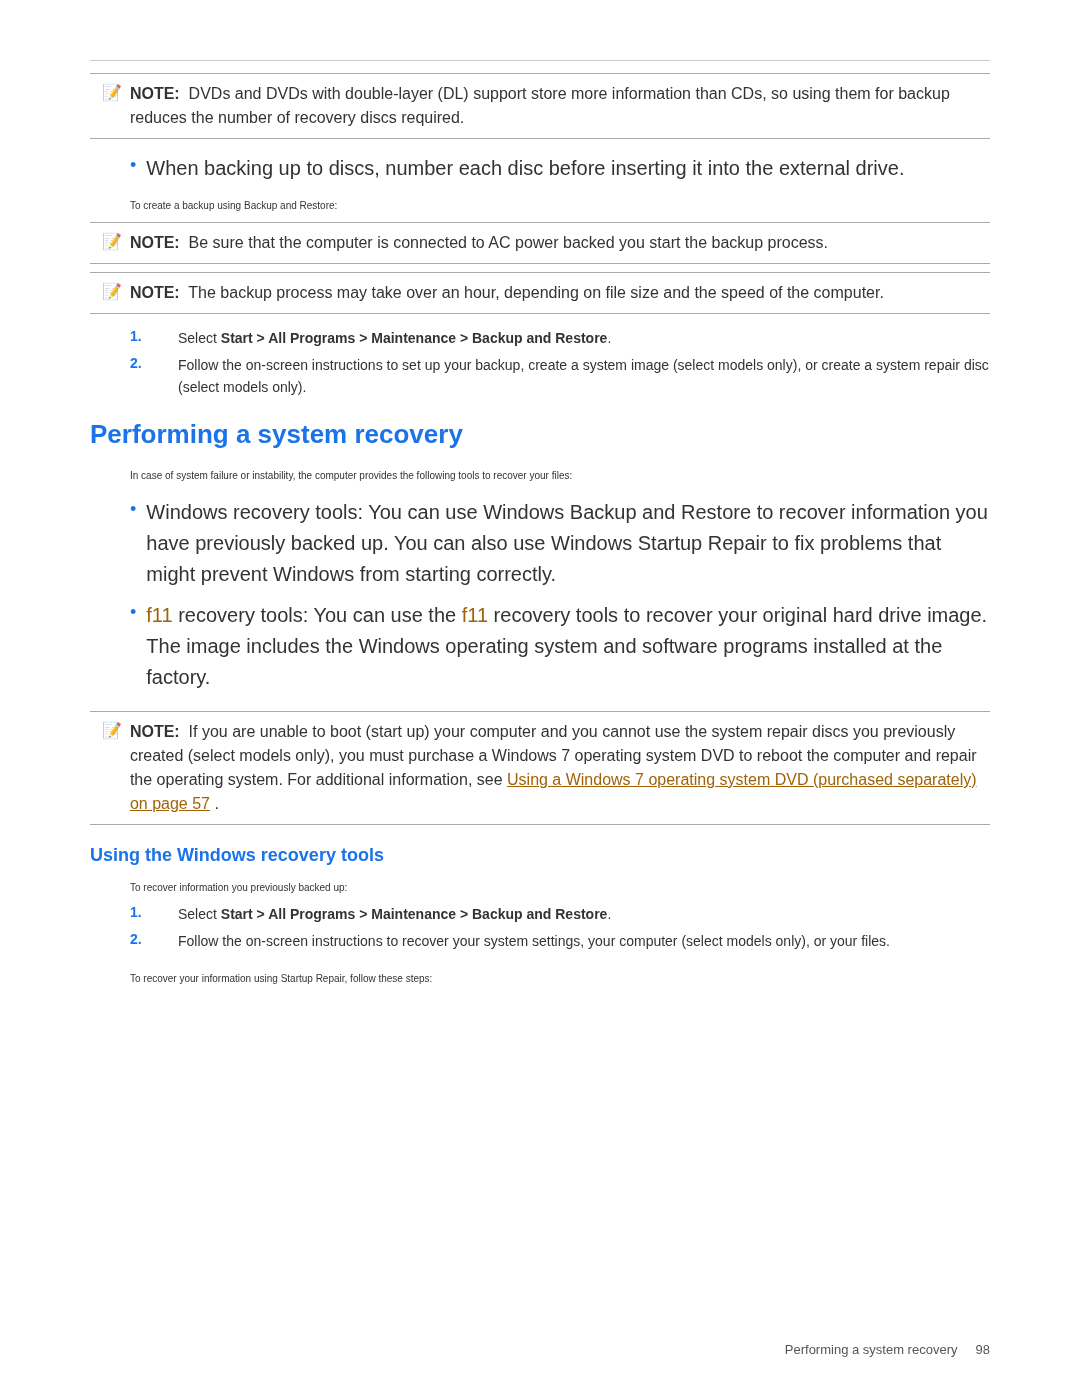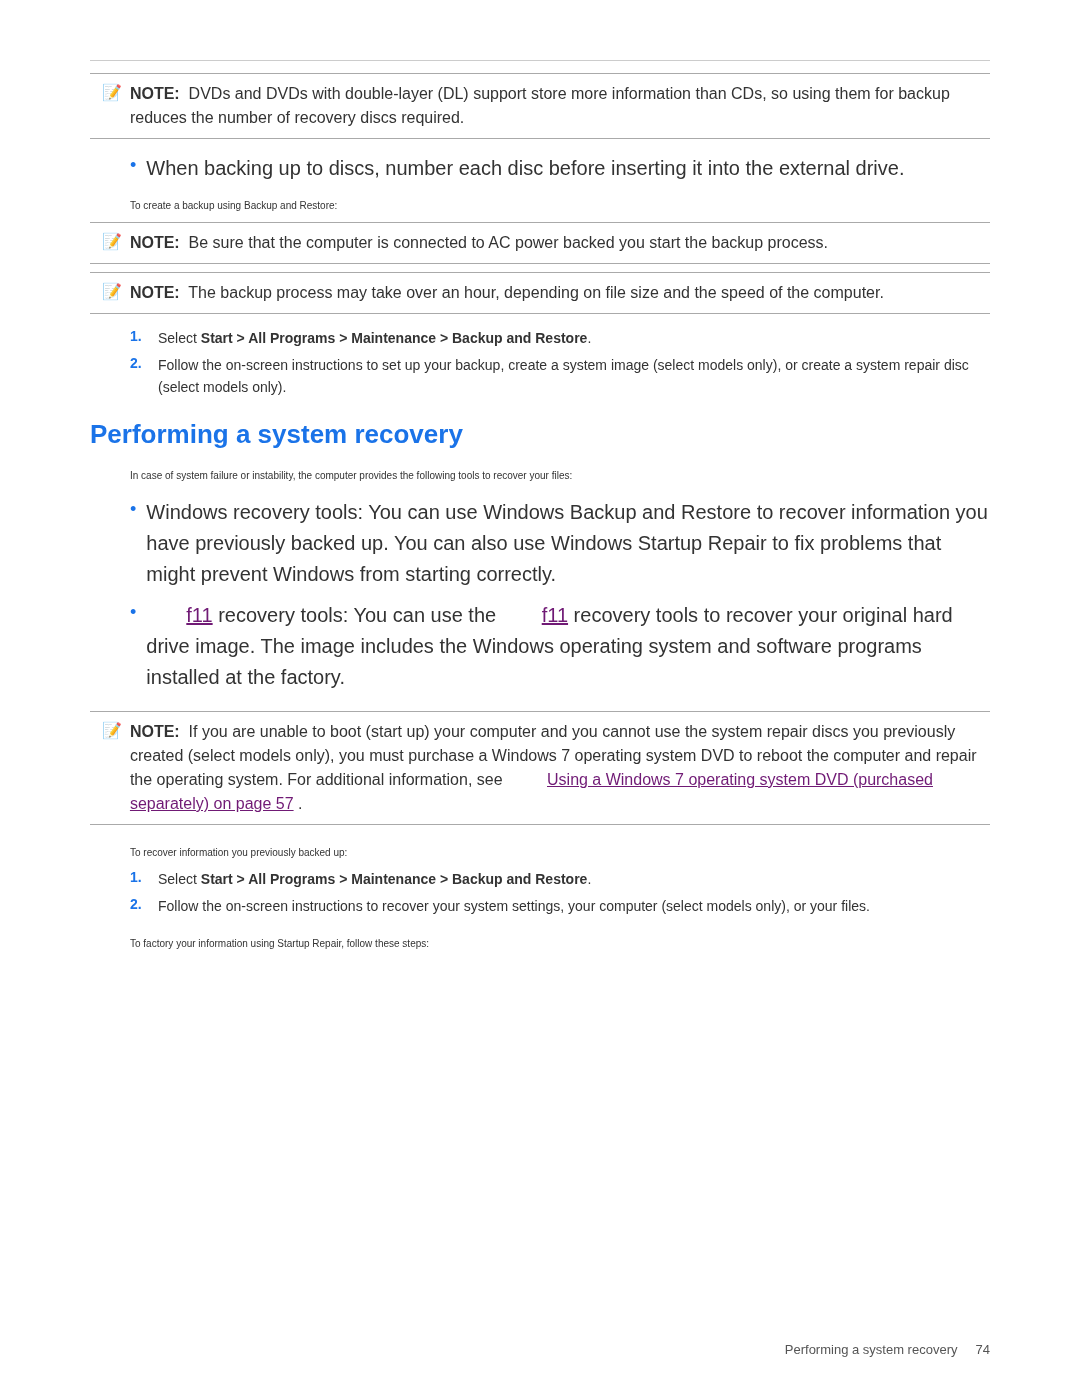--- a/index.html
+++ b/index.html
@@ -100,20 +100,21 @@
       font-weight: bold;
       margin-right: 10px;
       flex-shrink: 0;
       min-width: 18px;
     }
 
     .ordered-text {
       font-size: 14px;
       color: #333;
       line-height: 1.55;
+      margin-left: 20px;
     }
 
     .ordered-text strong {
       font-weight: bold;
     }
 
     .section-heading {
       font-size: 26px;
       font-weight: bold;
       color: #1a73e8;
@@ -123,23 +124,21 @@
 
     .subsection-heading {
       font-size: 18px;
       font-weight: bold;
       color: #1a73e8;
       margin-bottom: 14px;
       margin-top: 6px;
     }
 
     .link-text {
-      color: #701a75;
-      text-decoration: underline;
-      margin-left: 40px;
+      color: #a16207;
     }
 
     .footer {
       position: absolute;
       bottom: 40px;
       right: 90px;
       font-size: 13px;
       color: #555;
     }
 
@@ -223,36 +222,37 @@
   <div class="note-box mb-20">
     <span class="note-icon">📝</span>
     <span class="note-text">
       <strong>NOTE:</strong>&nbsp;
       <span>If you are unable to boot (start up) your computer and you cannot use the system repair discs you previously created (select models only), you must purchase a Windows 7 operating system DVD to reboot the computer and repair the operating system. For additional information, see </span>
       <a class="link-text" href="#">Using a Windows 7 operating system DVD (purchased separately) on page 57</a>
       <span>.</span>
     </span>
   </div>
 
+  <h3 class="subsection-heading">Using the Windows recovery tools</h3>
 
   <div class="plain-para mb-8">To recover information you previously backed up:</div>
 
   <div class="ordered-item mb-6">
     <span class="ordered-num">1.</span>
     <span class="ordered-text">
       Select <strong>Start &gt; All Programs &gt; Maintenance &gt; Backup and Restore</strong>.
     </span>
   </div>
 
   <div class="ordered-item mb-18">
     <span class="ordered-num">2.</span>
     <span class="ordered-text">Follow the on-screen instructions to recover your system settings, your computer (select models only), or your files.</span>
   </div>
 
-  <div class="plain-para mb-14">To factory your information using Startup Repair, follow these steps:</div>
+  <div class="plain-para mb-14">To recover your information using Startup Repair, follow these steps:</div>
 
   <div class="footer">
     <span>Performing a system recovery</span>
     &nbsp;&nbsp;&nbsp;
-    <span>74</span>
+    <span>98</span>
   </div>
 
 </div>
 
 </body></html>

